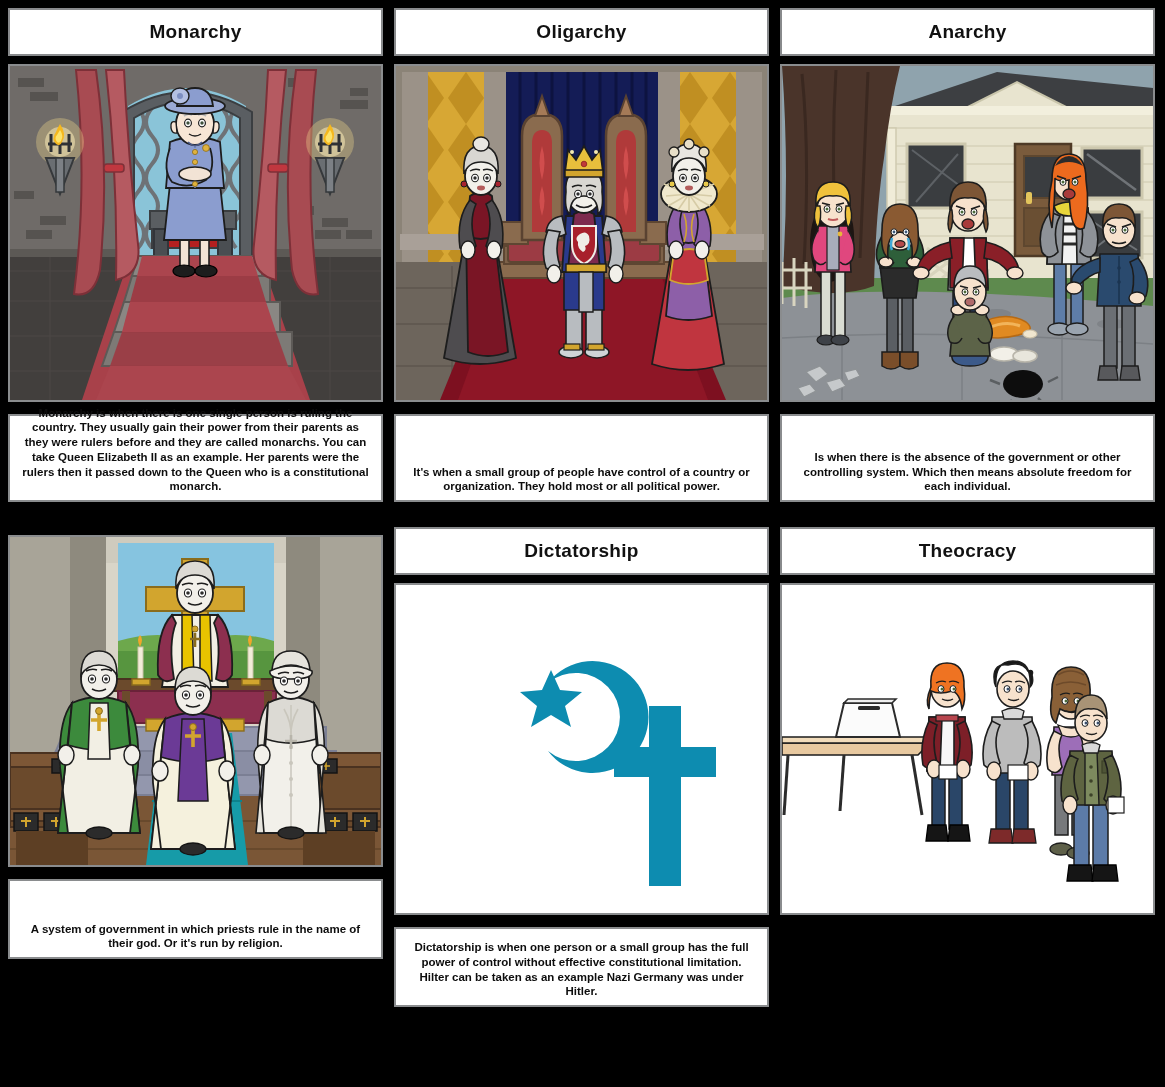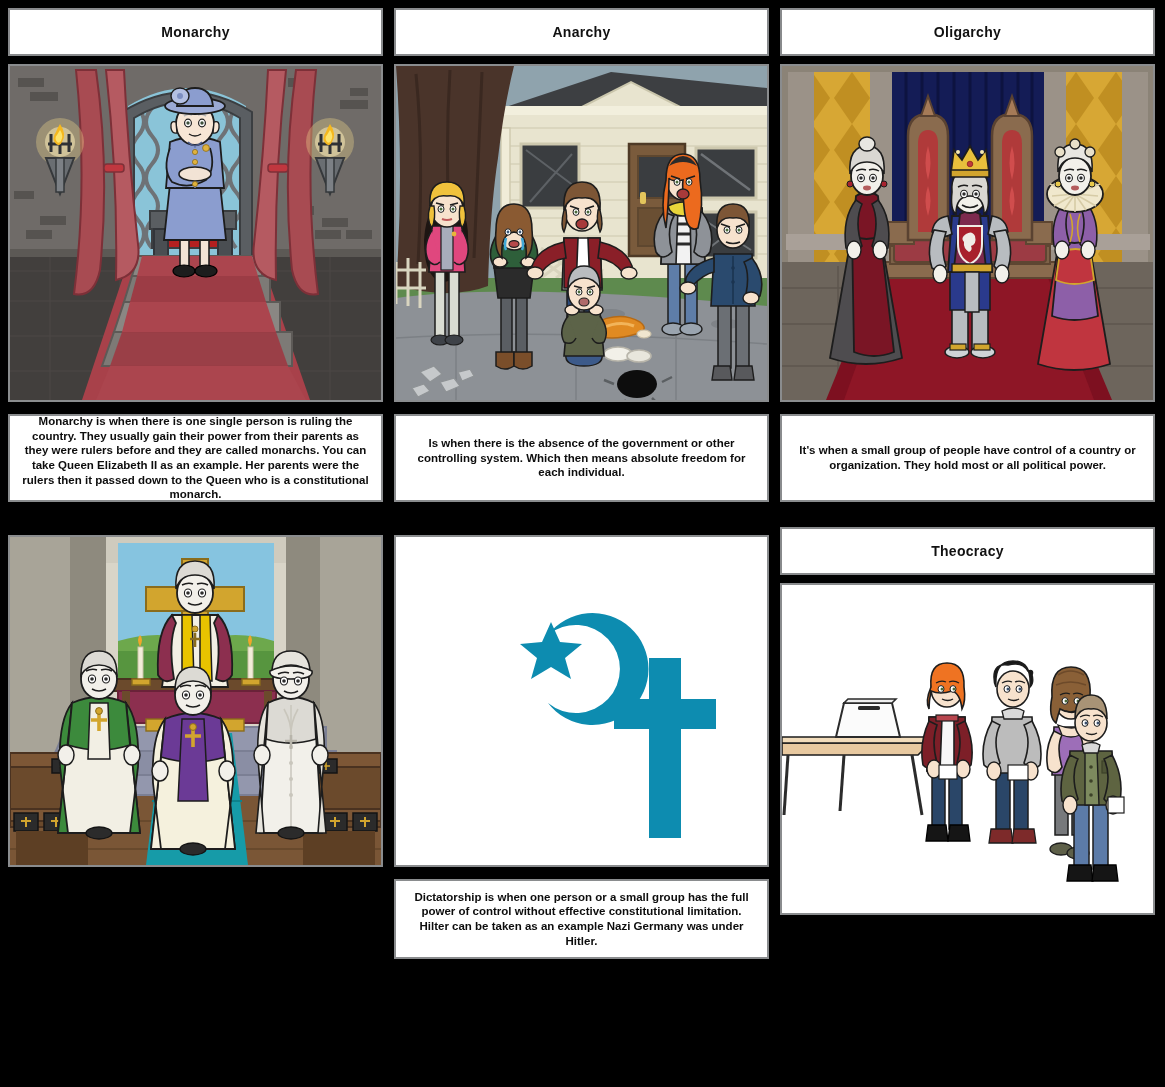--- a/index.html
+++ b/index.html
@@ -19,39 +19,39 @@
   .row { display: flex; gap: 11px; }
   .cell { width: 375px; display: flex; flex-direction: column; }
 
   .title-box {
     background: #fff;
     border: 2px solid #888a8c;
     height: 48px;
     display: flex; align-items: center; justify-content: center;
   }
   .title-text {
-    font-size: 14px; font-weight: bold; color: #111;
+    font-size: 19px; font-weight: bold; color: #111;
     font-family: "Liberation Sans", sans-serif;
     letter-spacing: .3px;
   }
   .art-box {
     margin-top: 8px;
     height: 338px;
     background: #fff;
     border: 2px solid #8a8c8e;
     overflow: hidden;
     position: relative;
   }
   .art-svg { display:block; width: 100%; height: 100%; }
   .desc-box {
     margin-top: 12px;
     background: #fff;
     border: 2px solid #8a8c8e;
     height: 88px;
-    display: flex; align-items: center; justify-content: center;
+    display: flex; align-items: flex-end; justify-content: center;
     padding: 6px 10px;
   }
   .desc-text {
     font-size: 11.5px; font-weight: bold; color: #0d0d0d;
     text-align: center; line-height: 1.28;
     font-family: "Liberation Sans", sans-serif;
   }
   .row2 .art-box { height: 332px; }
   .row2 .desc-box { height: 80px; }
 </style>
@@ -189,20 +189,182 @@
             <path d="M167 40 q2 -18 18 -18 q16 0 18 18z" fill="#8b9dcf" stroke="#1d1d1d" stroke-width="1.8"></path>
             <ellipse cx="170" cy="30" rx="9" ry="8" fill="#b3c0e3" stroke="#1d1d1d" stroke-width="1.4"></ellipse>
             <circle cx="170" cy="30" r="3" fill="#7d8fc2"></circle>
 
             <path d="M178 76 q7 7 14 0" stroke="#4b5a85" stroke-width="1.6" fill="none"></path>
           </g>
         </svg>
       </div>
       <div class="desc-box">
         <p class="desc-text">Monarchy is when there is one single person is ruling the country. They usually gain their power from their parents as they were rulers before and they are called monarchs. You can take Queen Elizabeth II as an example. Her parents were the rulers then it passed down to the Queen who is a constitutional monarch.</p>
+      </div>
+    </div>
+
+    <div class="cell">
+      <div class="title-box">
+        <span class="title-text">Oligarchy</span>
+      </div>
+      <div class="art-box">
+        <svg class="art-svg" viewBox="0 0 371 334" preserveAspectRatio="none">
+          <rect x="0" y="0" width="371" height="334" fill="#8b8377"></rect>
+
+          <rect x="6" y="6" width="104" height="210" fill="#d7a734"></rect>
+          <rect x="262" y="6" width="104" height="210" fill="#d7a734"></rect>
+          <g fill="#c08f22">
+            <path d="M30 6 l18 26 l-18 26 l-18 -26z"></path>
+              <path d="M70 6 l18 26 l-18 26 l-18 -26z"></path>
+            <path d="M30 58 l18 26 l-18 26 l-18 -26z"></path>
+              <path d="M70 58 l18 26 l-18 26 l-18 -26z"></path>
+            <path d="M30 110 l18 26 l-18 26 l-18 -26z"></path>
+              <path d="M70 110 l18 26 l-18 26 l-18 -26z"></path>
+            <path d="M30 162 l18 26 l-18 26 l-18 -26z"></path>
+              <path d="M70 162 l18 26 l-18 26 l-18 -26z"></path>
+            <path d="M294 6 l18 26 l-18 26 l-18 -26z"></path>
+              <path d="M334 6 l18 26 l-18 26 l-18 -26z"></path>
+            <path d="M294 58 l18 26 l-18 26 l-18 -26z"></path>
+              <path d="M334 58 l18 26 l-18 26 l-18 -26z"></path>
+            <path d="M294 110 l18 26 l-18 26 l-18 -26z"></path>
+              <path d="M334 110 l18 26 l-18 26 l-18 -26z"></path>
+            <path d="M294 162 l18 26 l-18 26 l-18 -26z"></path>
+              <path d="M334 162 l18 26 l-18 26 l-18 -26z"></path>
+          </g>
+
+          <rect x="6" y="6" width="26" height="210" fill="#9b9288"></rect>
+          <rect x="88" y="6" width="24" height="210" fill="#9b9288"></rect>
+          <rect x="260" y="6" width="24" height="210" fill="#9b9288"></rect>
+          <rect x="340" y="6" width="26" height="210" fill="#9b9288"></rect>
+          <rect x="4" y="168" width="112" height="16" fill="#a9a098"></rect>
+          <rect x="256" y="168" width="112" height="16" fill="#a9a098"></rect>
+
+          <rect x="110" y="6" width="152" height="210" fill="#141c56"></rect>
+          <g stroke="#0d1340" stroke-width="3" fill="none">
+            <path d="M124 6 V200 M140 6 V200 M156 6 V200 M172 6 V200 M188 6 V200 M204 6 V200 M220 6 V200 M236 6 V200 M250 6 V200"></path>
+          </g>
+
+          <rect x="0" y="196" width="371" height="138" fill="#6d655c"></rect>
+          <g stroke="#5d564e" stroke-width="1.5" fill="none">
+            <path d="M0 222 H371 M0 258 H371 M0 300 H371 M56 200 V334 M300 200 V334"></path>
+          </g>
+
+          <path d="M100 196 H272 L330 334 H44 Z" fill="#7d1020"></path>
+          <path d="M112 196 H260 L312 334 H62 Z" fill="#8e1626"></path>
+
+          <path d="M96 196 H280 L290 212 H86 Z" fill="#8a6b4e" stroke="#5e4632" stroke-width="2"></path>
+          <rect x="108" y="180" width="160" height="18" fill="#7d6148" stroke="#5e4632" stroke-width="2"></rect>
+
+          <g>
+            <rect x="112" y="174" width="152" height="22" rx="3" fill="#9c3b44" stroke="#5e4632" stroke-width="2"></rect>
+            <rect x="106" y="156" width="26" height="22" fill="#8a6b4e" stroke="#5e4632" stroke-width="2"></rect>
+            <rect x="244" y="156" width="26" height="22" fill="#8a6b4e" stroke="#5e4632" stroke-width="2"></rect>
+
+            <path d="M126 174 V70 q0 -22 20 -22 q20 0 20 22 V174z" fill="#8a6b4e" stroke="#5a4231" stroke-width="2.5"></path>
+            <path d="M136 166 V78 q0 -14 10 -14 q10 0 10 14 V166z" fill="#b03a3a"></path>
+            <path d="M146 80 q-5 16 0 34 q5 -18 0 -34z M146 120 q-5 14 0 30 q5 -16 0 -30z" fill="#d04d4d"></path>
+            <path d="M146 30 l7 20 h-14z" fill="#a57a57" stroke="#5a4231" stroke-width="2"></path>
+            <path d="M210 174 V70 q0 -22 20 -22 q20 0 20 22 V174z" fill="#8a6b4e" stroke="#5a4231" stroke-width="2.5"></path>
+            <path d="M220 166 V78 q0 -14 10 -14 q10 0 10 14 V166z" fill="#b03a3a"></path>
+            <path d="M230 80 q-5 16 0 34 q5 -18 0 -34z M230 120 q-5 14 0 30 q5 -16 0 -30z" fill="#d04d4d"></path>
+            <path d="M230 30 l7 20 h-14z" fill="#a57a57" stroke="#5a4231" stroke-width="2"></path>
+          </g>
+
+          <g>
+            <path d="M70 166 q14 -8 28 0 l22 126 q-36 12 -72 0z" fill="#4e4c4f" stroke="#1d1d1d" stroke-width="1.8"></path>
+            <path d="M70 166 q14 -8 28 0 l14 120 q-20 8 -40 0z" fill="#7a1525" stroke="#1d1d1d" stroke-width="1.8"></path>
+            <path d="M74 130 q12 -8 22 0 l4 40 q-16 6 -30 0z" fill="#7a1525" stroke="#1d1d1d" stroke-width="1.8"></path>
+            <path d="M74 134 q-14 18 -10 48 q8 8 16 -2 q-8 -24 0 -42z" fill="#4e4c4f" stroke="#1d1d1d" stroke-width="1.6"></path>
+            <path d="M96 134 q14 18 10 48 q-8 8 -16 -2 q8 -24 0 -42z" fill="#4e4c4f" stroke="#1d1d1d" stroke-width="1.6"></path>
+            <ellipse cx="72" cy="184" rx="7" ry="9" fill="#f2f0ea" stroke="#1d1d1d" stroke-width="1.4"></ellipse>
+            <ellipse cx="98" cy="184" rx="7" ry="9" fill="#f2f0ea" stroke="#1d1d1d" stroke-width="1.4"></ellipse>
+            <ellipse cx="85" cy="110" rx="16" ry="19" fill="#f2f0ea" stroke="#1d1d1d" stroke-width="1.8"></ellipse>
+            <path d="M68 108 q-2 -28 17 -28 q19 0 17 28 q-4 -12 -17 -12 q-13 0 -17 12z" fill="#d9d7d2" stroke="#1d1d1d" stroke-width="1.6"></path>
+            <ellipse cx="85" cy="78" rx="8" ry="7" fill="#e8e6e1" stroke="#1d1d1d" stroke-width="1.5"></ellipse>
+            <ellipse cx="79" cy="112" rx="3.4" ry="3.8" fill="#fff" stroke="#1d1d1d" stroke-width="1.1"></ellipse>
+            <ellipse cx="91" cy="112" rx="3.4" ry="3.8" fill="#fff" stroke="#1d1d1d" stroke-width="1.1"></ellipse>
+            <circle cx="79" cy="112" r="1.7" fill="#2c2c2c"></circle>
+              <circle cx="91" cy="112" r="1.7" fill="#2c2c2c"></circle>
+            <path d="M74 105 q5 -3 10 -1 M87 104 q5 -2 10 1" stroke="#1d1d1d" stroke-width="1.4" fill="none"></path>
+            <ellipse cx="85" cy="122" rx="4" ry="2.4" fill="#b45c5c"></ellipse>
+            <circle cx="68" cy="118" r="3" fill="#a8232f" stroke="#1d1d1d" stroke-width="1"></circle>
+            <circle cx="102" cy="118" r="3" fill="#a8232f" stroke="#1d1d1d" stroke-width="1"></circle>
+          </g>
+
+          <g>
+            <rect x="170" y="240" width="16" height="44" fill="#b8bcc0" stroke="#1d1d1d" stroke-width="1.6"></rect>
+            <rect x="190" y="240" width="16" height="44" fill="#b8bcc0" stroke="#1d1d1d" stroke-width="1.6"></rect>
+            <ellipse cx="175" cy="286" rx="12" ry="6" fill="#cfd3d6" stroke="#1d1d1d" stroke-width="1.4"></ellipse>
+            <ellipse cx="201" cy="286" rx="12" ry="6" fill="#cfd3d6" stroke="#1d1d1d" stroke-width="1.4"></ellipse>
+            <rect x="168" y="278" width="16" height="6" fill="#d2a52e" stroke="#1d1d1d" stroke-width="1.2"></rect>
+            <rect x="192" y="278" width="16" height="6" fill="#d2a52e" stroke="#1d1d1d" stroke-width="1.2"></rect>
+            <path d="M168 186 h40 v58 h-40z" fill="#2a3a8c" stroke="#1d1d1d" stroke-width="1.6"></path>
+            <path d="M170 150 h36 l4 56 h-44z" fill="#2a3a8c" stroke="#1d1d1d" stroke-width="1.8"></path>
+            <path d="M178 148 q10 -6 20 0 l6 54 h-32z" fill="#7d2a4e" stroke="#1d1d1d" stroke-width="1.8"></path>
+
+            <path d="M176 160 h24 v18 q0 14 -12 20 q-12 -6 -12 -20z" fill="#a8202c" stroke="#f0ede6" stroke-width="2"></path>
+            <path d="M184 168 q6 -4 9 2 q2 8 -4 10 q2 4 -2 6 q-6 -4 -5 -10 q-4 -4 2 -8z" fill="#f0ede6"></path>
+            <rect x="170" y="198" width="40" height="8" fill="#d2a52e" stroke="#1d1d1d" stroke-width="1.4"></rect>
+            <path d="M183 206 h14 v40 h-14z" fill="#b8bcc0" stroke="#1d1d1d" stroke-width="1.4"></path>
+
+            <path d="M166 150 q-14 2 -16 16 q10 8 20 2z" fill="#b8bcc0" stroke="#1d1d1d" stroke-width="1.6"></path>
+            <path d="M210 150 q14 2 16 16 q-10 8 -20 2z" fill="#b8bcc0" stroke="#1d1d1d" stroke-width="1.6"></path>
+            <path d="M152 164 q-8 20 -2 38 q8 6 14 -2 q-6 -18 0 -34z" fill="#b8bcc0" stroke="#1d1d1d" stroke-width="1.6"></path>
+            <path d="M224 164 q8 20 2 38 q-8 6 -14 -2 q6 -18 0 -34z" fill="#b8bcc0" stroke="#1d1d1d" stroke-width="1.6"></path>
+            <ellipse cx="158" cy="208" rx="7" ry="9" fill="#f2f0ea" stroke="#1d1d1d" stroke-width="1.4"></ellipse>
+            <ellipse cx="220" cy="208" rx="7" ry="9" fill="#f2f0ea" stroke="#1d1d1d" stroke-width="1.4"></ellipse>
+            <ellipse cx="188" cy="128" rx="17" ry="19" fill="#f2f0ea" stroke="#1d1d1d" stroke-width="1.8"></ellipse>
+            <path d="M170 126 q-2 -22 18 -22 q20 0 18 22 q2 18 -4 22 q0 -18 -14 -18 q-14 0 -14 18 q-6 -4 -4 -22z" fill="#d9d7d2" stroke="#1d1d1d" stroke-width="1.6"></path>
+            <ellipse cx="182" cy="128" rx="3.4" ry="3.8" fill="#fff" stroke="#1d1d1d" stroke-width="1.1"></ellipse>
+            <ellipse cx="194" cy="128" rx="3.4" ry="3.8" fill="#fff" stroke="#1d1d1d" stroke-width="1.1"></ellipse>
+            <circle cx="182" cy="128" r="1.7" fill="#2c2c2c"></circle>
+              <circle cx="194" cy="128" r="1.7" fill="#2c2c2c"></circle>
+            <path d="M176 121 q5 -3 10 -1 M190 120 q5 -2 10 1" stroke="#1d1d1d" stroke-width="1.5" fill="none"></path>
+            <path d="M180 139 q8 5 16 0" stroke="#1d1d1d" stroke-width="1.5" fill="none"></path>
+
+            <path d="M169 106 l3 -22 l8 10 l8 -14 l8 14 l8 -10 l3 22z" fill="#e8bf3c" stroke="#1d1d1d" stroke-width="1.8"></path>
+            <rect x="169" y="104" width="38" height="7" fill="#d2a52e" stroke="#1d1d1d" stroke-width="1.5"></rect>
+            <circle cx="188" cy="98" r="2.8" fill="#c03a3a" stroke="#8a2020" stroke-width="0.8"></circle>
+            <circle cx="176" cy="86" r="2" fill="#f5e9b0"></circle>
+              <circle cx="200" cy="86" r="2" fill="#f5e9b0"></circle>
+          </g>
+
+          <g>
+            <path d="M278 170 q14 -8 28 0 l22 128 q-36 12 -72 0z" fill="#c0353f" stroke="#1d1d1d" stroke-width="1.8"></path>
+            <path d="M278 170 q14 -8 28 0 l10 80 q-24 8 -46 0z" fill="#8d5fa8" stroke="#1d1d1d" stroke-width="1.8"></path>
+            <path d="M282 132 q12 -8 22 0 l6 42 q-18 6 -34 0z" fill="#8d5fa8" stroke="#1d1d1d" stroke-width="1.8"></path>
+            <path d="M282 136 q-14 18 -10 44 q8 8 16 -2 q-8 -22 0 -38z" fill="#8d5fa8" stroke="#1d1d1d" stroke-width="1.6"></path>
+            <path d="M304 136 q14 18 10 44 q-8 8 -16 -2 q8 -22 0 -38z" fill="#8d5fa8" stroke="#1d1d1d" stroke-width="1.6"></path>
+            <path d="M278 186 q16 -6 30 0 l4 28 q-20 8 -38 0z" fill="#c0353f" stroke="#d2a52e" stroke-width="1.8"></path>
+            <ellipse cx="280" cy="184" rx="7" ry="9" fill="#f2f0ea" stroke="#1d1d1d" stroke-width="1.4"></ellipse>
+            <ellipse cx="306" cy="184" rx="7" ry="9" fill="#f2f0ea" stroke="#1d1d1d" stroke-width="1.4"></ellipse>
+
+            <ellipse cx="293" cy="128" rx="28" ry="18" fill="#f0e8cd" stroke="#1d1d1d" stroke-width="1.8"></ellipse>
+            <g stroke="#d6cba6" stroke-width="1.6">
+              <path d="M293 128 L268 118 M293 128 L270 130 M293 128 L272 140 M293 128 L282 144 M293 128 L293 146 M293 128 L304 144 M293 128 L314 140 M293 128 L316 130 M293 128 L318 118"></path>
+            </g>
+            <ellipse cx="293" cy="110" rx="16" ry="19" fill="#f2f0ea" stroke="#1d1d1d" stroke-width="1.8"></ellipse>
+            <path d="M276 106 q-2 -28 17 -28 q19 0 17 28 q-4 -14 -17 -14 q-13 0 -17 14z" fill="#e8e6e1" stroke="#1d1d1d" stroke-width="1.6"></path>
+            <circle cx="278" cy="86" r="5" fill="#e8dfc8" stroke="#1d1d1d" stroke-width="1.3"></circle>
+            <circle cx="293" cy="78" r="5" fill="#e8dfc8" stroke="#1d1d1d" stroke-width="1.3"></circle>
+            <circle cx="308" cy="86" r="5" fill="#e8dfc8" stroke="#1d1d1d" stroke-width="1.3"></circle>
+            <ellipse cx="287" cy="112" rx="3.4" ry="3.8" fill="#fff" stroke="#1d1d1d" stroke-width="1.1"></ellipse>
+            <ellipse cx="299" cy="112" rx="3.4" ry="3.8" fill="#fff" stroke="#1d1d1d" stroke-width="1.1"></ellipse>
+            <circle cx="287" cy="112" r="1.7" fill="#2c2c2c"></circle>
+              <circle cx="299" cy="112" r="1.7" fill="#2c2c2c"></circle>
+            <path d="M282 105 q5 -3 10 -1 M295 104 q5 -2 10 1" stroke="#1d1d1d" stroke-width="1.4" fill="none"></path>
+            <ellipse cx="293" cy="122" rx="4" ry="2.4" fill="#b45c5c"></ellipse>
+            <circle cx="276" cy="118" r="3" fill="#e8c94a" stroke="#1d1d1d" stroke-width="1"></circle>
+            <circle cx="310" cy="118" r="3" fill="#e8c94a" stroke="#1d1d1d" stroke-width="1"></circle>
+            <path d="M288 148 q5 14 0 28 M298 148 q-5 14 0 28" stroke="#d2a52e" stroke-width="1.6" fill="none"></path>
+          </g>
+        </svg>
+      </div>
+      <div class="desc-box">
+        <p class="desc-text">It's when a small group of people have control of a country or organization. They hold most or all political power.</p>
       </div>
     </div>
 
     <div class="cell">
       <div class="title-box">
         <span class="title-text">Anarchy</span>
       </div>
       <div class="art-box">
         <svg class="art-svg" viewBox="0 0 371 334" preserveAspectRatio="none">
           <rect x="0" y="0" width="371" height="334" fill="#8fa3ad"></rect>
@@ -394,182 +556,20 @@
             <ellipse cx="343" cy="164" rx="3" ry="3.4" fill="#fff" stroke="#1d1d1d" stroke-width="1"></ellipse>
             <circle cx="331" cy="164" r="1.5" fill="#4a6b3a"></circle>
               <circle cx="343" cy="164" r="1.5" fill="#4a6b3a"></circle>
             <path d="M325 158 l9 3 M340 161 l9 -3" stroke="#1d1d1d" stroke-width="1.8"></path>
             <path d="M330 176 q7 3 14 0" stroke="#1d1d1d" stroke-width="1.6" fill="none"></path>
           </g>
         </svg>
       </div>
       <div class="desc-box">
         <p class="desc-text">Is when there is the absence of the government or other controlling system. Which then means absolute freedom for each individual.</p>
-      </div>
-    </div>
-
-    <div class="cell">
-      <div class="title-box">
-        <span class="title-text">Oligarchy</span>
-      </div>
-      <div class="art-box">
-        <svg class="art-svg" viewBox="0 0 371 334" preserveAspectRatio="none">
-          <rect x="0" y="0" width="371" height="334" fill="#8b8377"></rect>
-
-          <rect x="6" y="6" width="104" height="210" fill="#d7a734"></rect>
-          <rect x="262" y="6" width="104" height="210" fill="#d7a734"></rect>
-          <g fill="#c08f22">
-            <path d="M30 6 l18 26 l-18 26 l-18 -26z"></path>
-              <path d="M70 6 l18 26 l-18 26 l-18 -26z"></path>
-            <path d="M30 58 l18 26 l-18 26 l-18 -26z"></path>
-              <path d="M70 58 l18 26 l-18 26 l-18 -26z"></path>
-            <path d="M30 110 l18 26 l-18 26 l-18 -26z"></path>
-              <path d="M70 110 l18 26 l-18 26 l-18 -26z"></path>
-            <path d="M30 162 l18 26 l-18 26 l-18 -26z"></path>
-              <path d="M70 162 l18 26 l-18 26 l-18 -26z"></path>
-            <path d="M294 6 l18 26 l-18 26 l-18 -26z"></path>
-              <path d="M334 6 l18 26 l-18 26 l-18 -26z"></path>
-            <path d="M294 58 l18 26 l-18 26 l-18 -26z"></path>
-              <path d="M334 58 l18 26 l-18 26 l-18 -26z"></path>
-            <path d="M294 110 l18 26 l-18 26 l-18 -26z"></path>
-              <path d="M334 110 l18 26 l-18 26 l-18 -26z"></path>
-            <path d="M294 162 l18 26 l-18 26 l-18 -26z"></path>
-              <path d="M334 162 l18 26 l-18 26 l-18 -26z"></path>
-          </g>
-
-          <rect x="6" y="6" width="26" height="210" fill="#9b9288"></rect>
-          <rect x="88" y="6" width="24" height="210" fill="#9b9288"></rect>
-          <rect x="260" y="6" width="24" height="210" fill="#9b9288"></rect>
-          <rect x="340" y="6" width="26" height="210" fill="#9b9288"></rect>
-          <rect x="4" y="168" width="112" height="16" fill="#a9a098"></rect>
-          <rect x="256" y="168" width="112" height="16" fill="#a9a098"></rect>
-
-          <rect x="110" y="6" width="152" height="210" fill="#141c56"></rect>
-          <g stroke="#0d1340" stroke-width="3" fill="none">
-            <path d="M124 6 V200 M140 6 V200 M156 6 V200 M172 6 V200 M188 6 V200 M204 6 V200 M220 6 V200 M236 6 V200 M250 6 V200"></path>
-          </g>
-
-          <rect x="0" y="196" width="371" height="138" fill="#6d655c"></rect>
-          <g stroke="#5d564e" stroke-width="1.5" fill="none">
-            <path d="M0 222 H371 M0 258 H371 M0 300 H371 M56 200 V334 M300 200 V334"></path>
-          </g>
-
-          <path d="M100 196 H272 L330 334 H44 Z" fill="#7d1020"></path>
-          <path d="M112 196 H260 L312 334 H62 Z" fill="#8e1626"></path>
-
-          <path d="M96 196 H280 L290 212 H86 Z" fill="#8a6b4e" stroke="#5e4632" stroke-width="2"></path>
-          <rect x="108" y="180" width="160" height="18" fill="#7d6148" stroke="#5e4632" stroke-width="2"></rect>
-
-          <g>
-            <rect x="112" y="174" width="152" height="22" rx="3" fill="#9c3b44" stroke="#5e4632" stroke-width="2"></rect>
-            <rect x="106" y="156" width="26" height="22" fill="#8a6b4e" stroke="#5e4632" stroke-width="2"></rect>
-            <rect x="244" y="156" width="26" height="22" fill="#8a6b4e" stroke="#5e4632" stroke-width="2"></rect>
-
-            <path d="M126 174 V70 q0 -22 20 -22 q20 0 20 22 V174z" fill="#8a6b4e" stroke="#5a4231" stroke-width="2.5"></path>
-            <path d="M136 166 V78 q0 -14 10 -14 q10 0 10 14 V166z" fill="#b03a3a"></path>
-            <path d="M146 80 q-5 16 0 34 q5 -18 0 -34z M146 120 q-5 14 0 30 q5 -16 0 -30z" fill="#d04d4d"></path>
-            <path d="M146 30 l7 20 h-14z" fill="#a57a57" stroke="#5a4231" stroke-width="2"></path>
-            <path d="M210 174 V70 q0 -22 20 -22 q20 0 20 22 V174z" fill="#8a6b4e" stroke="#5a4231" stroke-width="2.5"></path>
-            <path d="M220 166 V78 q0 -14 10 -14 q10 0 10 14 V166z" fill="#b03a3a"></path>
-            <path d="M230 80 q-5 16 0 34 q5 -18 0 -34z M230 120 q-5 14 0 30 q5 -16 0 -30z" fill="#d04d4d"></path>
-            <path d="M230 30 l7 20 h-14z" fill="#a57a57" stroke="#5a4231" stroke-width="2"></path>
-          </g>
-
-          <g>
-            <path d="M70 166 q14 -8 28 0 l22 126 q-36 12 -72 0z" fill="#4e4c4f" stroke="#1d1d1d" stroke-width="1.8"></path>
-            <path d="M70 166 q14 -8 28 0 l14 120 q-20 8 -40 0z" fill="#7a1525" stroke="#1d1d1d" stroke-width="1.8"></path>
-            <path d="M74 130 q12 -8 22 0 l4 40 q-16 6 -30 0z" fill="#7a1525" stroke="#1d1d1d" stroke-width="1.8"></path>
-            <path d="M74 134 q-14 18 -10 48 q8 8 16 -2 q-8 -24 0 -42z" fill="#4e4c4f" stroke="#1d1d1d" stroke-width="1.6"></path>
-            <path d="M96 134 q14 18 10 48 q-8 8 -16 -2 q8 -24 0 -42z" fill="#4e4c4f" stroke="#1d1d1d" stroke-width="1.6"></path>
-            <ellipse cx="72" cy="184" rx="7" ry="9" fill="#f2f0ea" stroke="#1d1d1d" stroke-width="1.4"></ellipse>
-            <ellipse cx="98" cy="184" rx="7" ry="9" fill="#f2f0ea" stroke="#1d1d1d" stroke-width="1.4"></ellipse>
-            <ellipse cx="85" cy="110" rx="16" ry="19" fill="#f2f0ea" stroke="#1d1d1d" stroke-width="1.8"></ellipse>
-            <path d="M68 108 q-2 -28 17 -28 q19 0 17 28 q-4 -12 -17 -12 q-13 0 -17 12z" fill="#d9d7d2" stroke="#1d1d1d" stroke-width="1.6"></path>
-            <ellipse cx="85" cy="78" rx="8" ry="7" fill="#e8e6e1" stroke="#1d1d1d" stroke-width="1.5"></ellipse>
-            <ellipse cx="79" cy="112" rx="3.4" ry="3.8" fill="#fff" stroke="#1d1d1d" stroke-width="1.1"></ellipse>
-            <ellipse cx="91" cy="112" rx="3.4" ry="3.8" fill="#fff" stroke="#1d1d1d" stroke-width="1.1"></ellipse>
-            <circle cx="79" cy="112" r="1.7" fill="#2c2c2c"></circle>
-              <circle cx="91" cy="112" r="1.7" fill="#2c2c2c"></circle>
-            <path d="M74 105 q5 -3 10 -1 M87 104 q5 -2 10 1" stroke="#1d1d1d" stroke-width="1.4" fill="none"></path>
-            <ellipse cx="85" cy="122" rx="4" ry="2.4" fill="#b45c5c"></ellipse>
-            <circle cx="68" cy="118" r="3" fill="#a8232f" stroke="#1d1d1d" stroke-width="1"></circle>
-            <circle cx="102" cy="118" r="3" fill="#a8232f" stroke="#1d1d1d" stroke-width="1"></circle>
-          </g>
-
-          <g>
-            <rect x="170" y="240" width="16" height="44" fill="#b8bcc0" stroke="#1d1d1d" stroke-width="1.6"></rect>
-            <rect x="190" y="240" width="16" height="44" fill="#b8bcc0" stroke="#1d1d1d" stroke-width="1.6"></rect>
-            <ellipse cx="175" cy="286" rx="12" ry="6" fill="#cfd3d6" stroke="#1d1d1d" stroke-width="1.4"></ellipse>
-            <ellipse cx="201" cy="286" rx="12" ry="6" fill="#cfd3d6" stroke="#1d1d1d" stroke-width="1.4"></ellipse>
-            <rect x="168" y="278" width="16" height="6" fill="#d2a52e" stroke="#1d1d1d" stroke-width="1.2"></rect>
-            <rect x="192" y="278" width="16" height="6" fill="#d2a52e" stroke="#1d1d1d" stroke-width="1.2"></rect>
-            <path d="M168 186 h40 v58 h-40z" fill="#2a3a8c" stroke="#1d1d1d" stroke-width="1.6"></path>
-            <path d="M170 150 h36 l4 56 h-44z" fill="#2a3a8c" stroke="#1d1d1d" stroke-width="1.8"></path>
-            <path d="M178 148 q10 -6 20 0 l6 54 h-32z" fill="#7d2a4e" stroke="#1d1d1d" stroke-width="1.8"></path>
-
-            <path d="M176 160 h24 v18 q0 14 -12 20 q-12 -6 -12 -20z" fill="#a8202c" stroke="#f0ede6" stroke-width="2"></path>
-            <path d="M184 168 q6 -4 9 2 q2 8 -4 10 q2 4 -2 6 q-6 -4 -5 -10 q-4 -4 2 -8z" fill="#f0ede6"></path>
-            <rect x="170" y="198" width="40" height="8" fill="#d2a52e" stroke="#1d1d1d" stroke-width="1.4"></rect>
-            <path d="M183 206 h14 v40 h-14z" fill="#b8bcc0" stroke="#1d1d1d" stroke-width="1.4"></path>
-
-            <path d="M166 150 q-14 2 -16 16 q10 8 20 2z" fill="#b8bcc0" stroke="#1d1d1d" stroke-width="1.6"></path>
-            <path d="M210 150 q14 2 16 16 q-10 8 -20 2z" fill="#b8bcc0" stroke="#1d1d1d" stroke-width="1.6"></path>
-            <path d="M152 164 q-8 20 -2 38 q8 6 14 -2 q-6 -18 0 -34z" fill="#b8bcc0" stroke="#1d1d1d" stroke-width="1.6"></path>
-            <path d="M224 164 q8 20 2 38 q-8 6 -14 -2 q6 -18 0 -34z" fill="#b8bcc0" stroke="#1d1d1d" stroke-width="1.6"></path>
-            <ellipse cx="158" cy="208" rx="7" ry="9" fill="#f2f0ea" stroke="#1d1d1d" stroke-width="1.4"></ellipse>
-            <ellipse cx="220" cy="208" rx="7" ry="9" fill="#f2f0ea" stroke="#1d1d1d" stroke-width="1.4"></ellipse>
-            <ellipse cx="188" cy="128" rx="17" ry="19" fill="#f2f0ea" stroke="#1d1d1d" stroke-width="1.8"></ellipse>
-            <path d="M170 126 q-2 -22 18 -22 q20 0 18 22 q2 18 -4 22 q0 -18 -14 -18 q-14 0 -14 18 q-6 -4 -4 -22z" fill="#d9d7d2" stroke="#1d1d1d" stroke-width="1.6"></path>
-            <ellipse cx="182" cy="128" rx="3.4" ry="3.8" fill="#fff" stroke="#1d1d1d" stroke-width="1.1"></ellipse>
-            <ellipse cx="194" cy="128" rx="3.4" ry="3.8" fill="#fff" stroke="#1d1d1d" stroke-width="1.1"></ellipse>
-            <circle cx="182" cy="128" r="1.7" fill="#2c2c2c"></circle>
-              <circle cx="194" cy="128" r="1.7" fill="#2c2c2c"></circle>
-            <path d="M176 121 q5 -3 10 -1 M190 120 q5 -2 10 1" stroke="#1d1d1d" stroke-width="1.5" fill="none"></path>
-            <path d="M180 139 q8 5 16 0" stroke="#1d1d1d" stroke-width="1.5" fill="none"></path>
-
-            <path d="M169 106 l3 -22 l8 10 l8 -14 l8 14 l8 -10 l3 22z" fill="#e8bf3c" stroke="#1d1d1d" stroke-width="1.8"></path>
-            <rect x="169" y="104" width="38" height="7" fill="#d2a52e" stroke="#1d1d1d" stroke-width="1.5"></rect>
-            <circle cx="188" cy="98" r="2.8" fill="#c03a3a" stroke="#8a2020" stroke-width="0.8"></circle>
-            <circle cx="176" cy="86" r="2" fill="#f5e9b0"></circle>
-              <circle cx="200" cy="86" r="2" fill="#f5e9b0"></circle>
-          </g>
-
-          <g>
-            <path d="M278 170 q14 -8 28 0 l22 128 q-36 12 -72 0z" fill="#c0353f" stroke="#1d1d1d" stroke-width="1.8"></path>
-            <path d="M278 170 q14 -8 28 0 l10 80 q-24 8 -46 0z" fill="#8d5fa8" stroke="#1d1d1d" stroke-width="1.8"></path>
-            <path d="M282 132 q12 -8 22 0 l6 42 q-18 6 -34 0z" fill="#8d5fa8" stroke="#1d1d1d" stroke-width="1.8"></path>
-            <path d="M282 136 q-14 18 -10 44 q8 8 16 -2 q-8 -22 0 -38z" fill="#8d5fa8" stroke="#1d1d1d" stroke-width="1.6"></path>
-            <path d="M304 136 q14 18 10 44 q-8 8 -16 -2 q8 -22 0 -38z" fill="#8d5fa8" stroke="#1d1d1d" stroke-width="1.6"></path>
-            <path d="M278 186 q16 -6 30 0 l4 28 q-20 8 -38 0z" fill="#c0353f" stroke="#d2a52e" stroke-width="1.8"></path>
-            <ellipse cx="280" cy="184" rx="7" ry="9" fill="#f2f0ea" stroke="#1d1d1d" stroke-width="1.4"></ellipse>
-            <ellipse cx="306" cy="184" rx="7" ry="9" fill="#f2f0ea" stroke="#1d1d1d" stroke-width="1.4"></ellipse>
-
-            <ellipse cx="293" cy="128" rx="28" ry="18" fill="#f0e8cd" stroke="#1d1d1d" stroke-width="1.8"></ellipse>
-            <g stroke="#d6cba6" stroke-width="1.6">
-              <path d="M293 128 L268 118 M293 128 L270 130 M293 128 L272 140 M293 128 L282 144 M293 128 L293 146 M293 128 L304 144 M293 128 L314 140 M293 128 L316 130 M293 128 L318 118"></path>
-            </g>
-            <ellipse cx="293" cy="110" rx="16" ry="19" fill="#f2f0ea" stroke="#1d1d1d" stroke-width="1.8"></ellipse>
-            <path d="M276 106 q-2 -28 17 -28 q19 0 17 28 q-4 -14 -17 -14 q-13 0 -17 14z" fill="#e8e6e1" stroke="#1d1d1d" stroke-width="1.6"></path>
-            <circle cx="278" cy="86" r="5" fill="#e8dfc8" stroke="#1d1d1d" stroke-width="1.3"></circle>
-            <circle cx="293" cy="78" r="5" fill="#e8dfc8" stroke="#1d1d1d" stroke-width="1.3"></circle>
-            <circle cx="308" cy="86" r="5" fill="#e8dfc8" stroke="#1d1d1d" stroke-width="1.3"></circle>
-            <ellipse cx="287" cy="112" rx="3.4" ry="3.8" fill="#fff" stroke="#1d1d1d" stroke-width="1.1"></ellipse>
-            <ellipse cx="299" cy="112" rx="3.4" ry="3.8" fill="#fff" stroke="#1d1d1d" stroke-width="1.1"></ellipse>
-            <circle cx="287" cy="112" r="1.7" fill="#2c2c2c"></circle>
-              <circle cx="299" cy="112" r="1.7" fill="#2c2c2c"></circle>
-            <path d="M282 105 q5 -3 10 -1 M295 104 q5 -2 10 1" stroke="#1d1d1d" stroke-width="1.4" fill="none"></path>
-            <ellipse cx="293" cy="122" rx="4" ry="2.4" fill="#b45c5c"></ellipse>
-            <circle cx="276" cy="118" r="3" fill="#e8c94a" stroke="#1d1d1d" stroke-width="1"></circle>
-            <circle cx="310" cy="118" r="3" fill="#e8c94a" stroke="#1d1d1d" stroke-width="1"></circle>
-            <path d="M288 148 q5 14 0 28 M298 148 q-5 14 0 28" stroke="#d2a52e" stroke-width="1.6" fill="none"></path>
-          </g>
-        </svg>
-      </div>
-      <div class="desc-box">
-        <p class="desc-text">It's when a small group of people have control of a country or organization. They hold most or all political power.</p>
       </div>
     </div>
   </div>
 
   <div class="row row2">
 
     <div class="cell">
       <div class="art-box">
         <svg class="art-svg" viewBox="0 0 371 328" preserveAspectRatio="none">
           <rect x="0" y="0" width="371" height="328" fill="#d9d5c8"></rect>
@@ -721,23 +721,29 @@
             <ellipse cx="274" cy="144" rx="3.6" ry="4" fill="#fff" stroke="#1d1d1d" stroke-width="1.1"></ellipse>
             <ellipse cx="288" cy="144" rx="3.6" ry="4" fill="#fff" stroke="#1d1d1d" stroke-width="1.1"></ellipse>
             <circle cx="274" cy="144" r="1.8" fill="#2c2c2c"></circle>
               <circle cx="288" cy="144" r="1.8" fill="#2c2c2c"></circle>
             <path d="M268 137 q6 -3 11 -1 M283 136 q6 -2 11 1" stroke="#1d1d1d" stroke-width="1.5" fill="none"></path>
             <path d="M274 154 q7 4 14 0" stroke="#1d1d1d" stroke-width="1.5" fill="none"></path>
             <ellipse cx="281" cy="296" rx="13" ry="6" fill="#2b2b2b" stroke="#141414" stroke-width="1.3"></ellipse>
           </g>
         </svg>
       </div>
+      <div class="desc-box">
+        <p class="desc-text">A system of government in which priests rule in the name of their god. Or it's run by religion.</p>
+      </div>
     </div>
 
     <div class="cell">
+      <div class="title-box">
+        <span class="title-text">Dictatorship</span>
+      </div>
       <div class="art-box">
         <svg class="art-svg" viewBox="0 0 371 328" preserveAspectRatio="none">
           <rect x="0" y="0" width="371" height="328" fill="#ffffff"></rect>
           <g>
             <path d="M152 98 A56 56 0 1 1 152 166 A44 44 0 1 0 152 98 Z" fill="#0d8cb0"></path>
           </g>
           <g>
             <path d="M155 85 l9 20 l22 2 l-17 14 l6 21 l-20 -12 l-20 12 l6 -21 l-17 -14 l22 -2z" fill="#0d8cb0" transform="translate(0,0)"></path>
           </g>
           <g>

